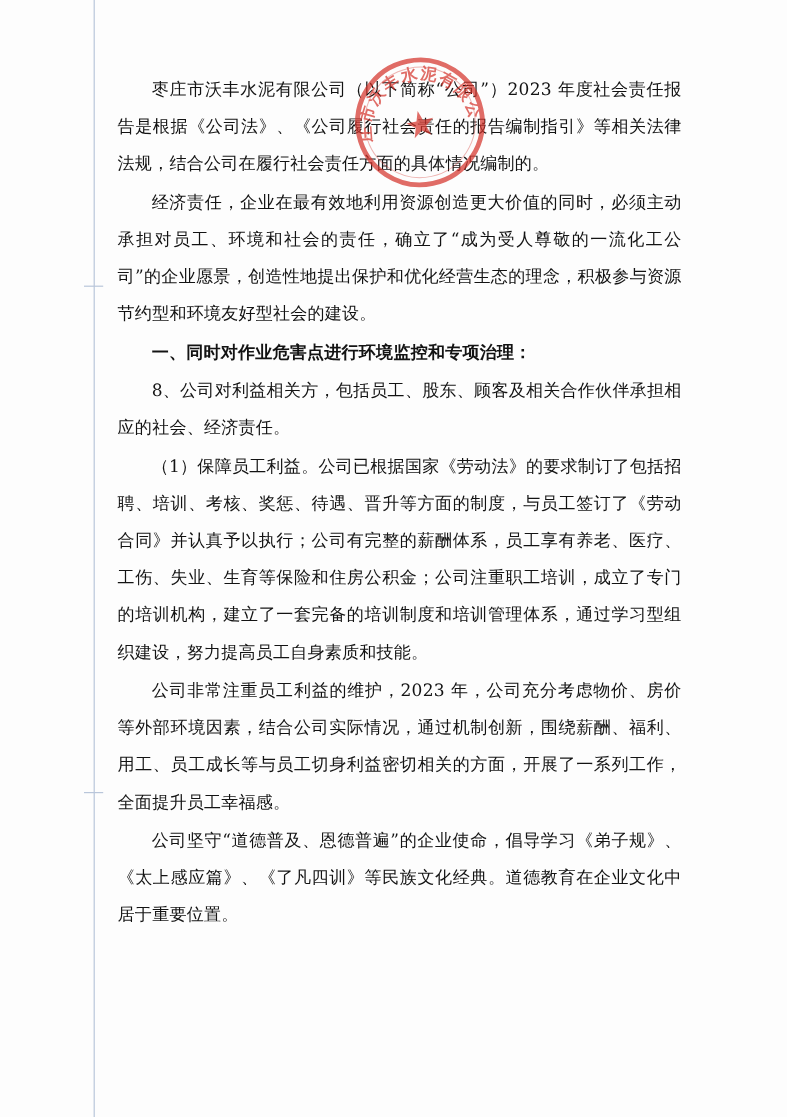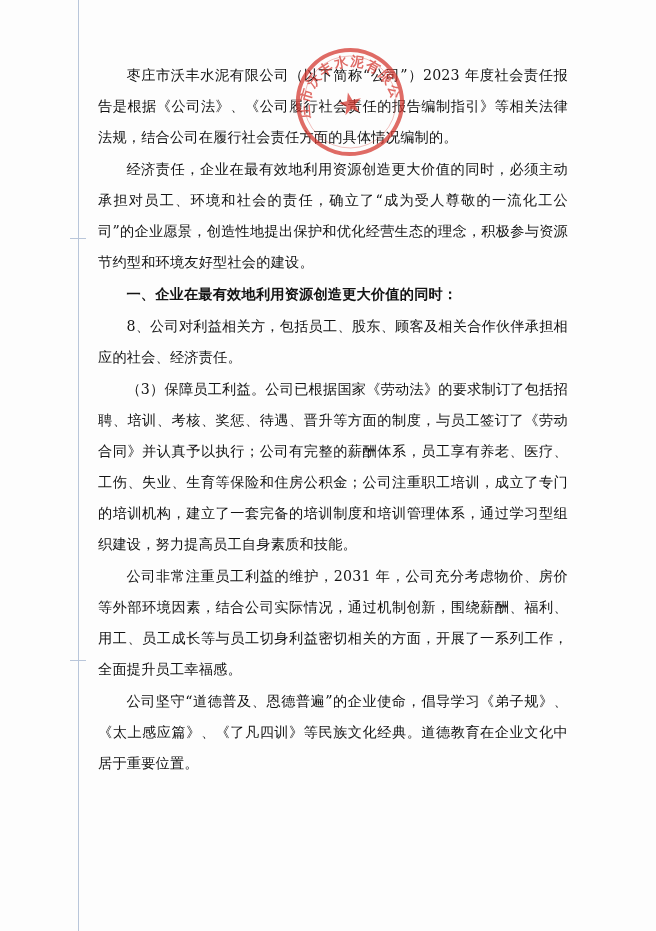--- a/index.html
+++ b/index.html
@@ -94,24 +94,24 @@
 <div id="page">
 
   <div class="binding-line"></div>
   <div class="binding-tick t1"></div>
   <div class="binding-tick t2"></div>
 
   <div class="doc-body">
     <div id="paras">
         <p class="para">枣庄市沃丰水泥有限公司（以下简称“公司”）2023 年度社会责任报告是根据《公司法》、《公司履行社会责任的报告编制指引》等相关法律法规，结合公司在履行社会责任方面的具体情况编制的。</p>
         <p class="para">经济责任，企业在最有效地利用资源创造更大价值的同时，必须主动承担对员工、环境和社会的责任，确立了“成为受人尊敬的一流化工公司”的企业愿景，创造性地提出保护和优化经营生态的理念，积极参与资源节约型和环境友好型社会的建设。</p>
-        <p class="para bold">一、企业在最有效地利用资源创造更大价值的同时：</p>
+        <p class="para bold">一、同时对作业危害点进行环境监控和专项治理：</p>
         <p class="para">8、公司对利益相关方，包括员工、股东、顾客及相关合作伙伴承担相应的社会、经济责任。</p>
-        <p class="para">（3）保障员工利益。公司已根据国家《劳动法》的要求制订了包括招聘、培训、考核、奖惩、待遇、晋升等方面的制度，与员工签订了《劳动合同》并认真予以执行；公司有完整的薪酬体系，员工享有养老、医疗、工伤、失业、生育等保险和住房公积金；公司注重职工培训，成立了专门的培训机构，建立了一套完备的培训制度和培训管理体系，通过学习型组织建设，努力提高员工自身素质和技能。</p>
-        <p class="para">公司非常注重员工利益的维护，2031 年，公司充分考虑物价、房价等外部环境因素，结合公司实际情况，通过机制创新，围绕薪酬、福利、用工、员工成长等与员工切身利益密切相关的方面，开展了一系列工作，全面提升员工幸福感。</p>
+        <p class="para">（1）保障员工利益。公司已根据国家《劳动法》的要求制订了包括招聘、培训、考核、奖惩、待遇、晋升等方面的制度，与员工签订了《劳动合同》并认真予以执行；公司有完整的薪酬体系，员工享有养老、医疗、工伤、失业、生育等保险和住房公积金；公司注重职工培训，成立了专门的培训机构，建立了一套完备的培训制度和培训管理体系，通过学习型组织建设，努力提高员工自身素质和技能。</p>
+        <p class="para">公司非常注重员工利益的维护，2023 年，公司充分考虑物价、房价等外部环境因素，结合公司实际情况，通过机制创新，围绕薪酬、福利、用工、员工成长等与员工切身利益密切相关的方面，开展了一系列工作，全面提升员工幸福感。</p>
         <p class="para">公司坚守“道德普及、恩德普遍”的企业使命，倡导学习《弟子规》、《太上感应篇》、《了凡四训》等民族文化经典。道德教育在企业文化中居于重要位置。</p>
       </div>
   </div>
 
   <div class="seal">
     <svg width="124" height="124" viewBox="0 0 124 124" xmlns="http://www.w3.org/2000/svg">
       <g transform="rotate(-12 62 62)" opacity="0.72">
         <circle cx="62" cy="62" r="52" fill="none" stroke="#d4342c" stroke-width="4"></circle>
         <circle cx="62" cy="62" r="46" fill="none" stroke="#d4342c" stroke-width="0.8" opacity="0.5"></circle>
         <path id="arcpath" d="M 20 68 A 42 42 0 0 1 104 68" fill="none" stroke="none"></path>

